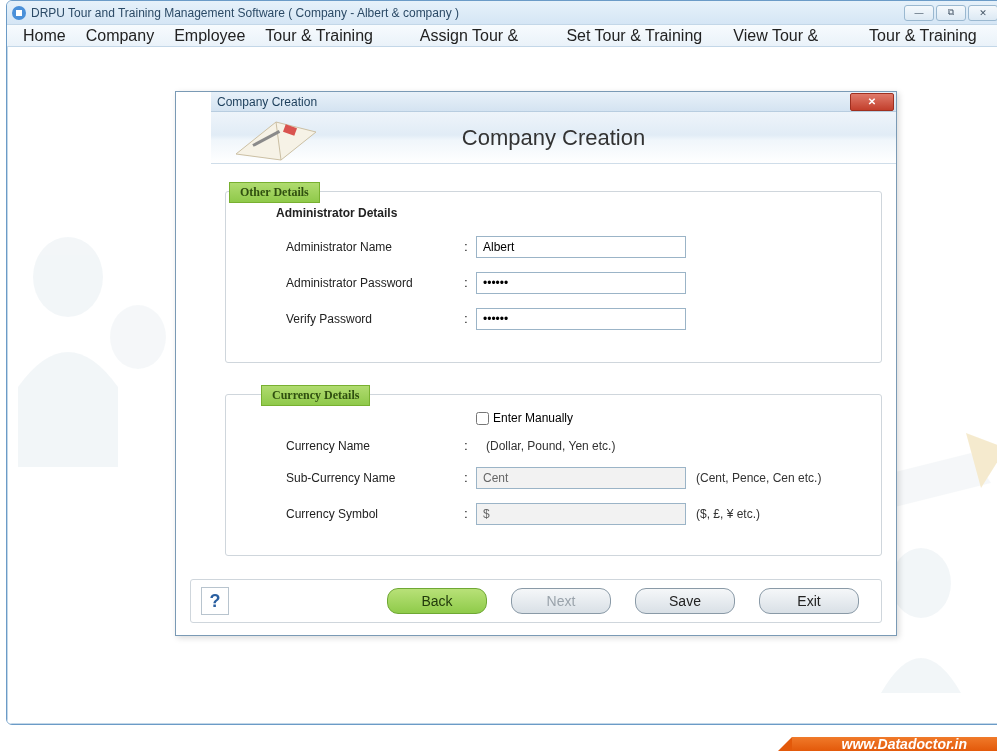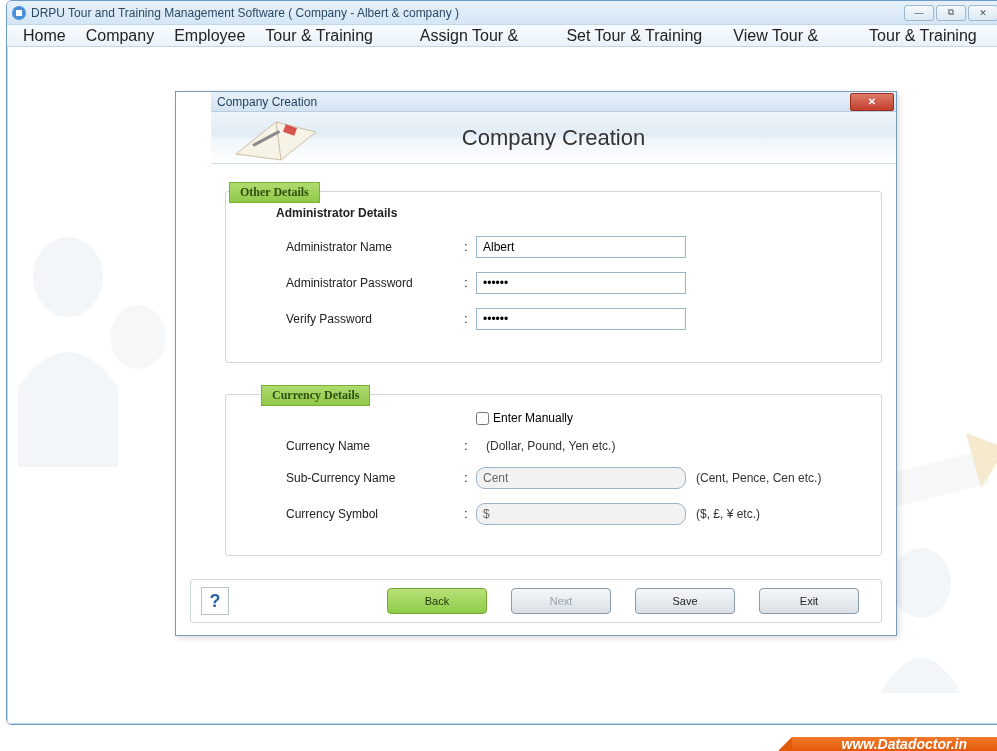--- a/index.html
+++ b/index.html
@@ -179,21 +179,21 @@
 }
 .form-colon { width: 20px; text-align:center; }
 .form-input {
   width: 210px;
   height: 22px;
   border: 1px solid #9bb4c7;
   padding: 2px 6px;
   font-size: 12px;
   background:#fff;
 }
-.form-input[disabled] { background:#f2f2f2; color:#666;border-radius:9px; }
+.form-input[disabled] { background:#f2f2f2; color:#666; }
 .form-select-wrap {
   position:relative;
   width:210px;
   height:22px;
 }
 .form-select {
   width: 210px;
   height: 22px;
   border: 1px solid #7e9db9;
   padding: 2px 20px 2px 6px;
@@ -244,23 +244,23 @@
   background:#fff;
   display:flex; align-items:center; justify-content:center;
   font-size:18px; color:#2a5fa0; font-weight:bold;
   cursor:pointer;
 }
 .button-bar .spacer-small { width: 110px; }
 .std-btn {
   width: 100px;
   height: 26px;
   border: 1px solid #8a9aa7;
-  border-radius: 4px;
+  border-radius: 11px;
   background: linear-gradient(to bottom,#f5f7f9,#d9e0e6);
-  font-size:11px;
+  font-size:14px;
   color:#222;
   cursor:pointer;
 }
 .std-btn:disabled { color:#9aa3ab; cursor:default; }
 .std-btn.green {
   background: linear-gradient(to bottom,#b8e178,#8fcb4a);
   border-color:#6fa834;
   color:#223b0c;
 }
 

